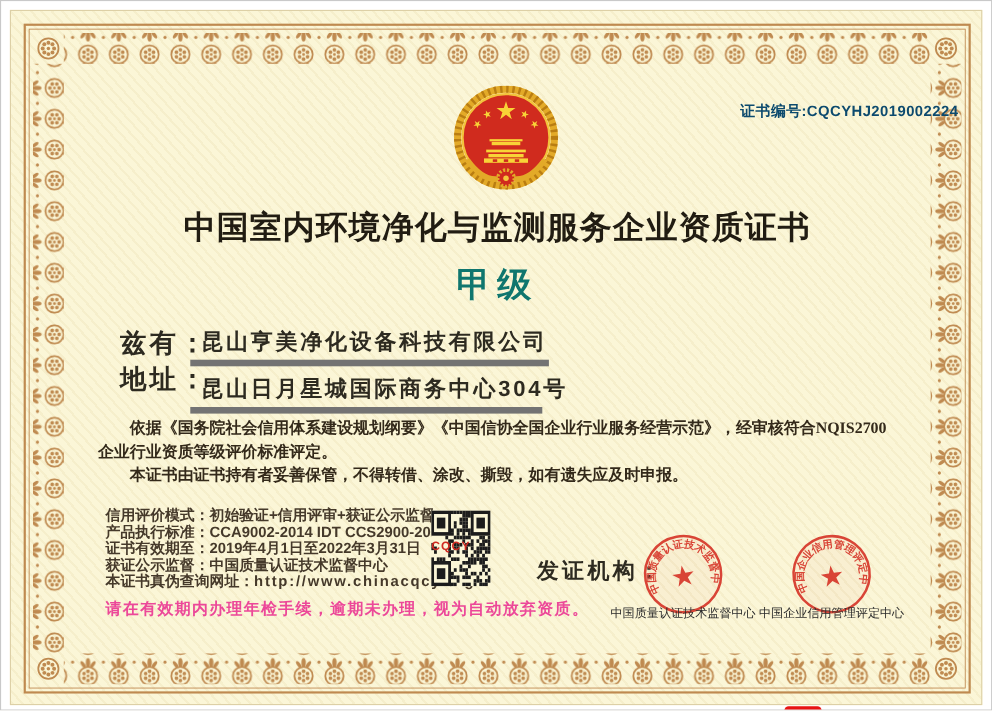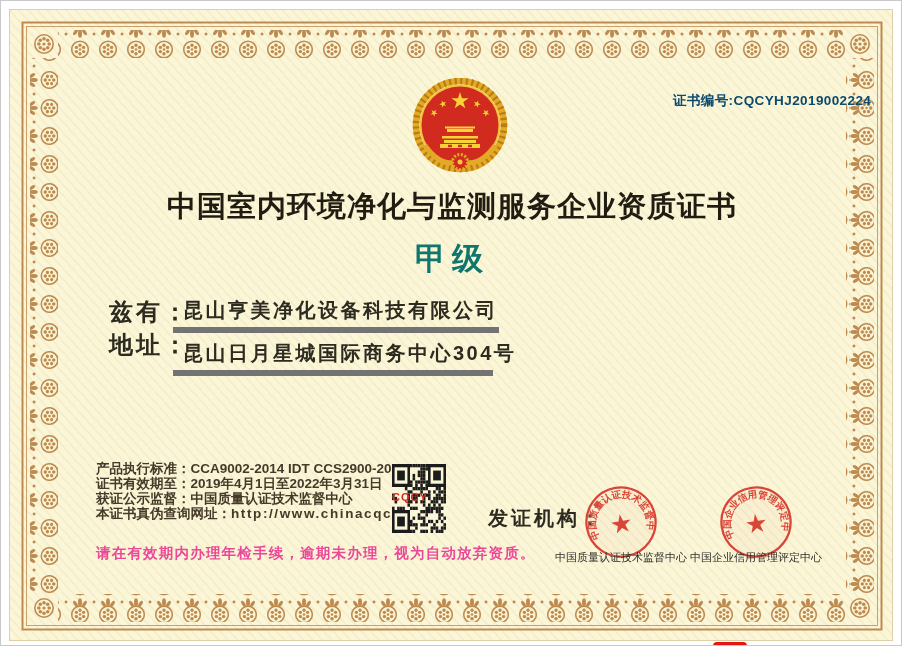--- a/index.html
+++ b/index.html
@@ -168,22 +168,29 @@
     <div class="abs field-label" style="left:108px;top:295px;">兹有：</div>
     <div class="abs field-value-box" style="left:172px;top:296px;width:326px;">
       <span class="field-value">昆山亨美净化设备科技有限公司</span>
     </div>
 
     <div class="abs field-label" style="left:108px;top:328px;">地址：</div>
     <div class="abs field-value-box" style="left:172px;top:339px;width:320px;">
       <span class="field-value">昆山日月星城国际商务中心304号</span>
     </div>
 
+    <div class="abs body-text">
+      <p>依据《国务院社会信用体系建设规划纲要》《中国信协全国企业行业服务经营示范》，经审核符合NQIS2700企业行业资质等级评价标准评定。</p>
+      <p>本证书由证书持有者妥善保管，不得转借、涂改、撕毁，如有遗失应及时申报。</p>
+    </div>
 
     <div class="abs info-block">
+      <div class="info-row">
+        <span>信用评价模式：</span><span>初始验证+信用评审+获证公示监督</span>
+      </div>
       <div class="info-row">
         <span>产品执行标准：</span><span>CCA9002-2014  IDT CCS2900-2015</span>
       </div>
       <div class="info-row">
         <span>证书有效期至：</span><span>2019年4月1日至2022年3月31日</span>
       </div>
       <div class="info-row">
         <span>获证公示监督：</span><span>中国质量认证技术监督中心</span>
       </div>
       <div class="info-row">

